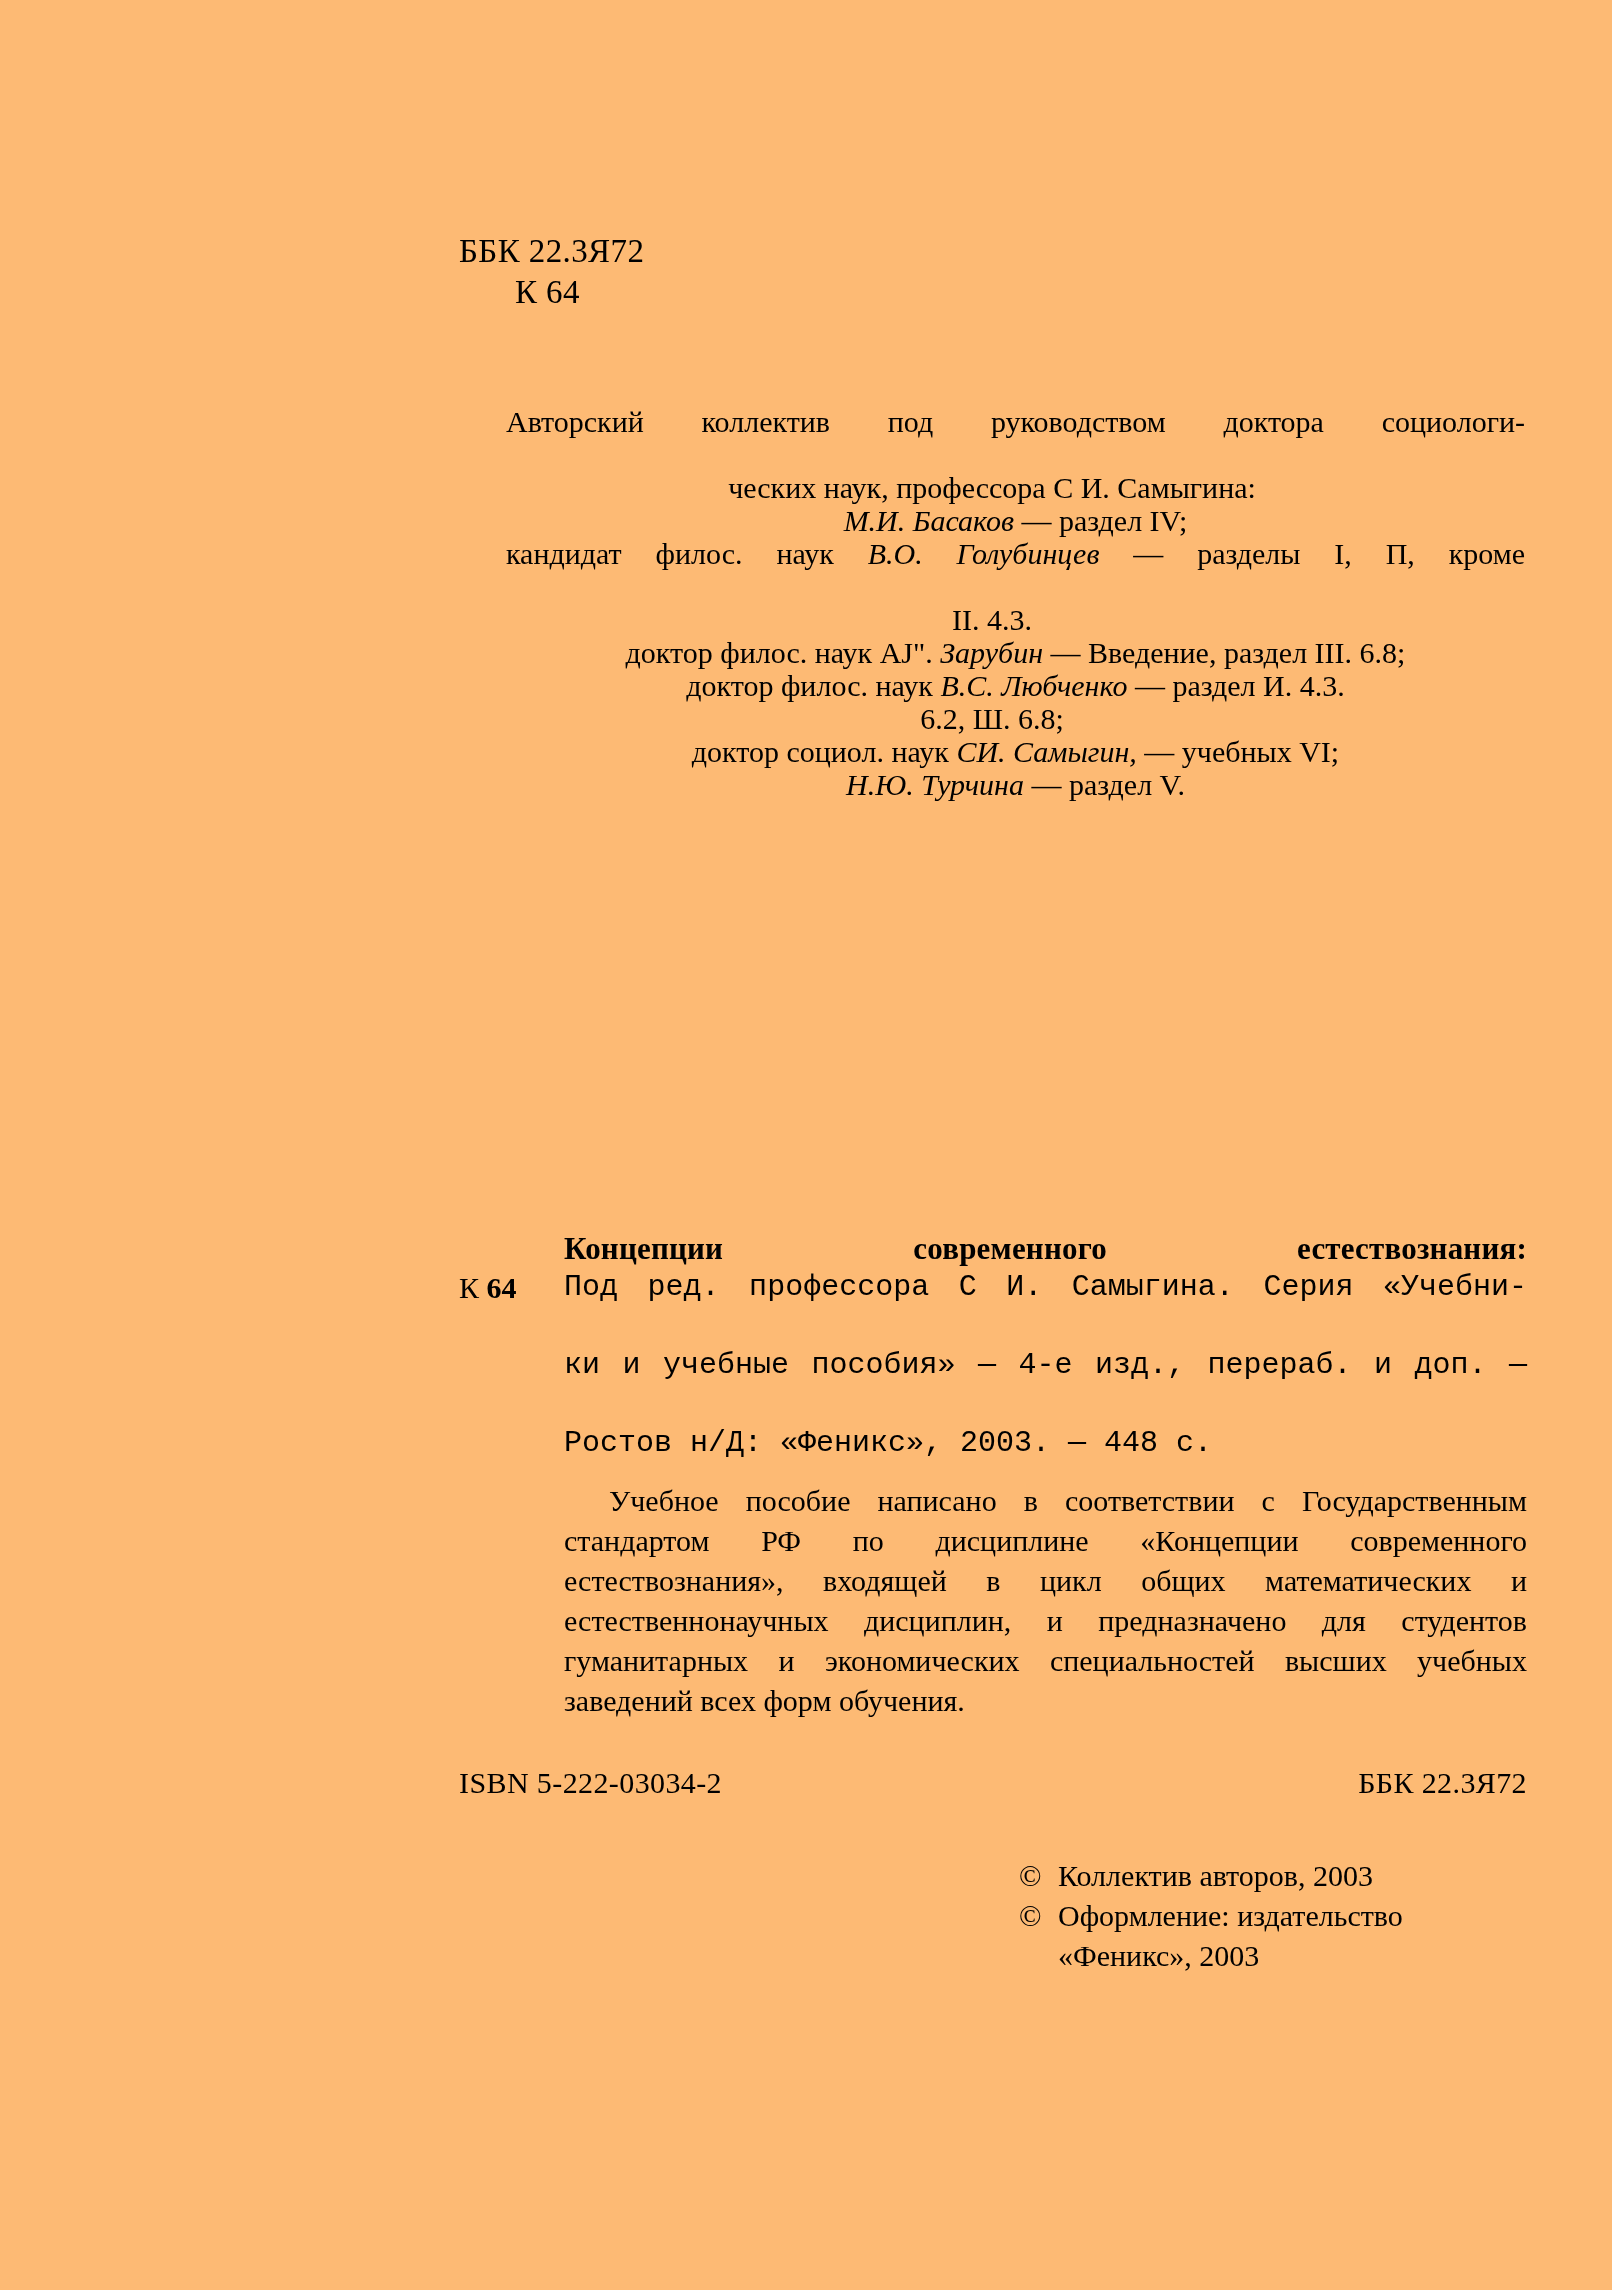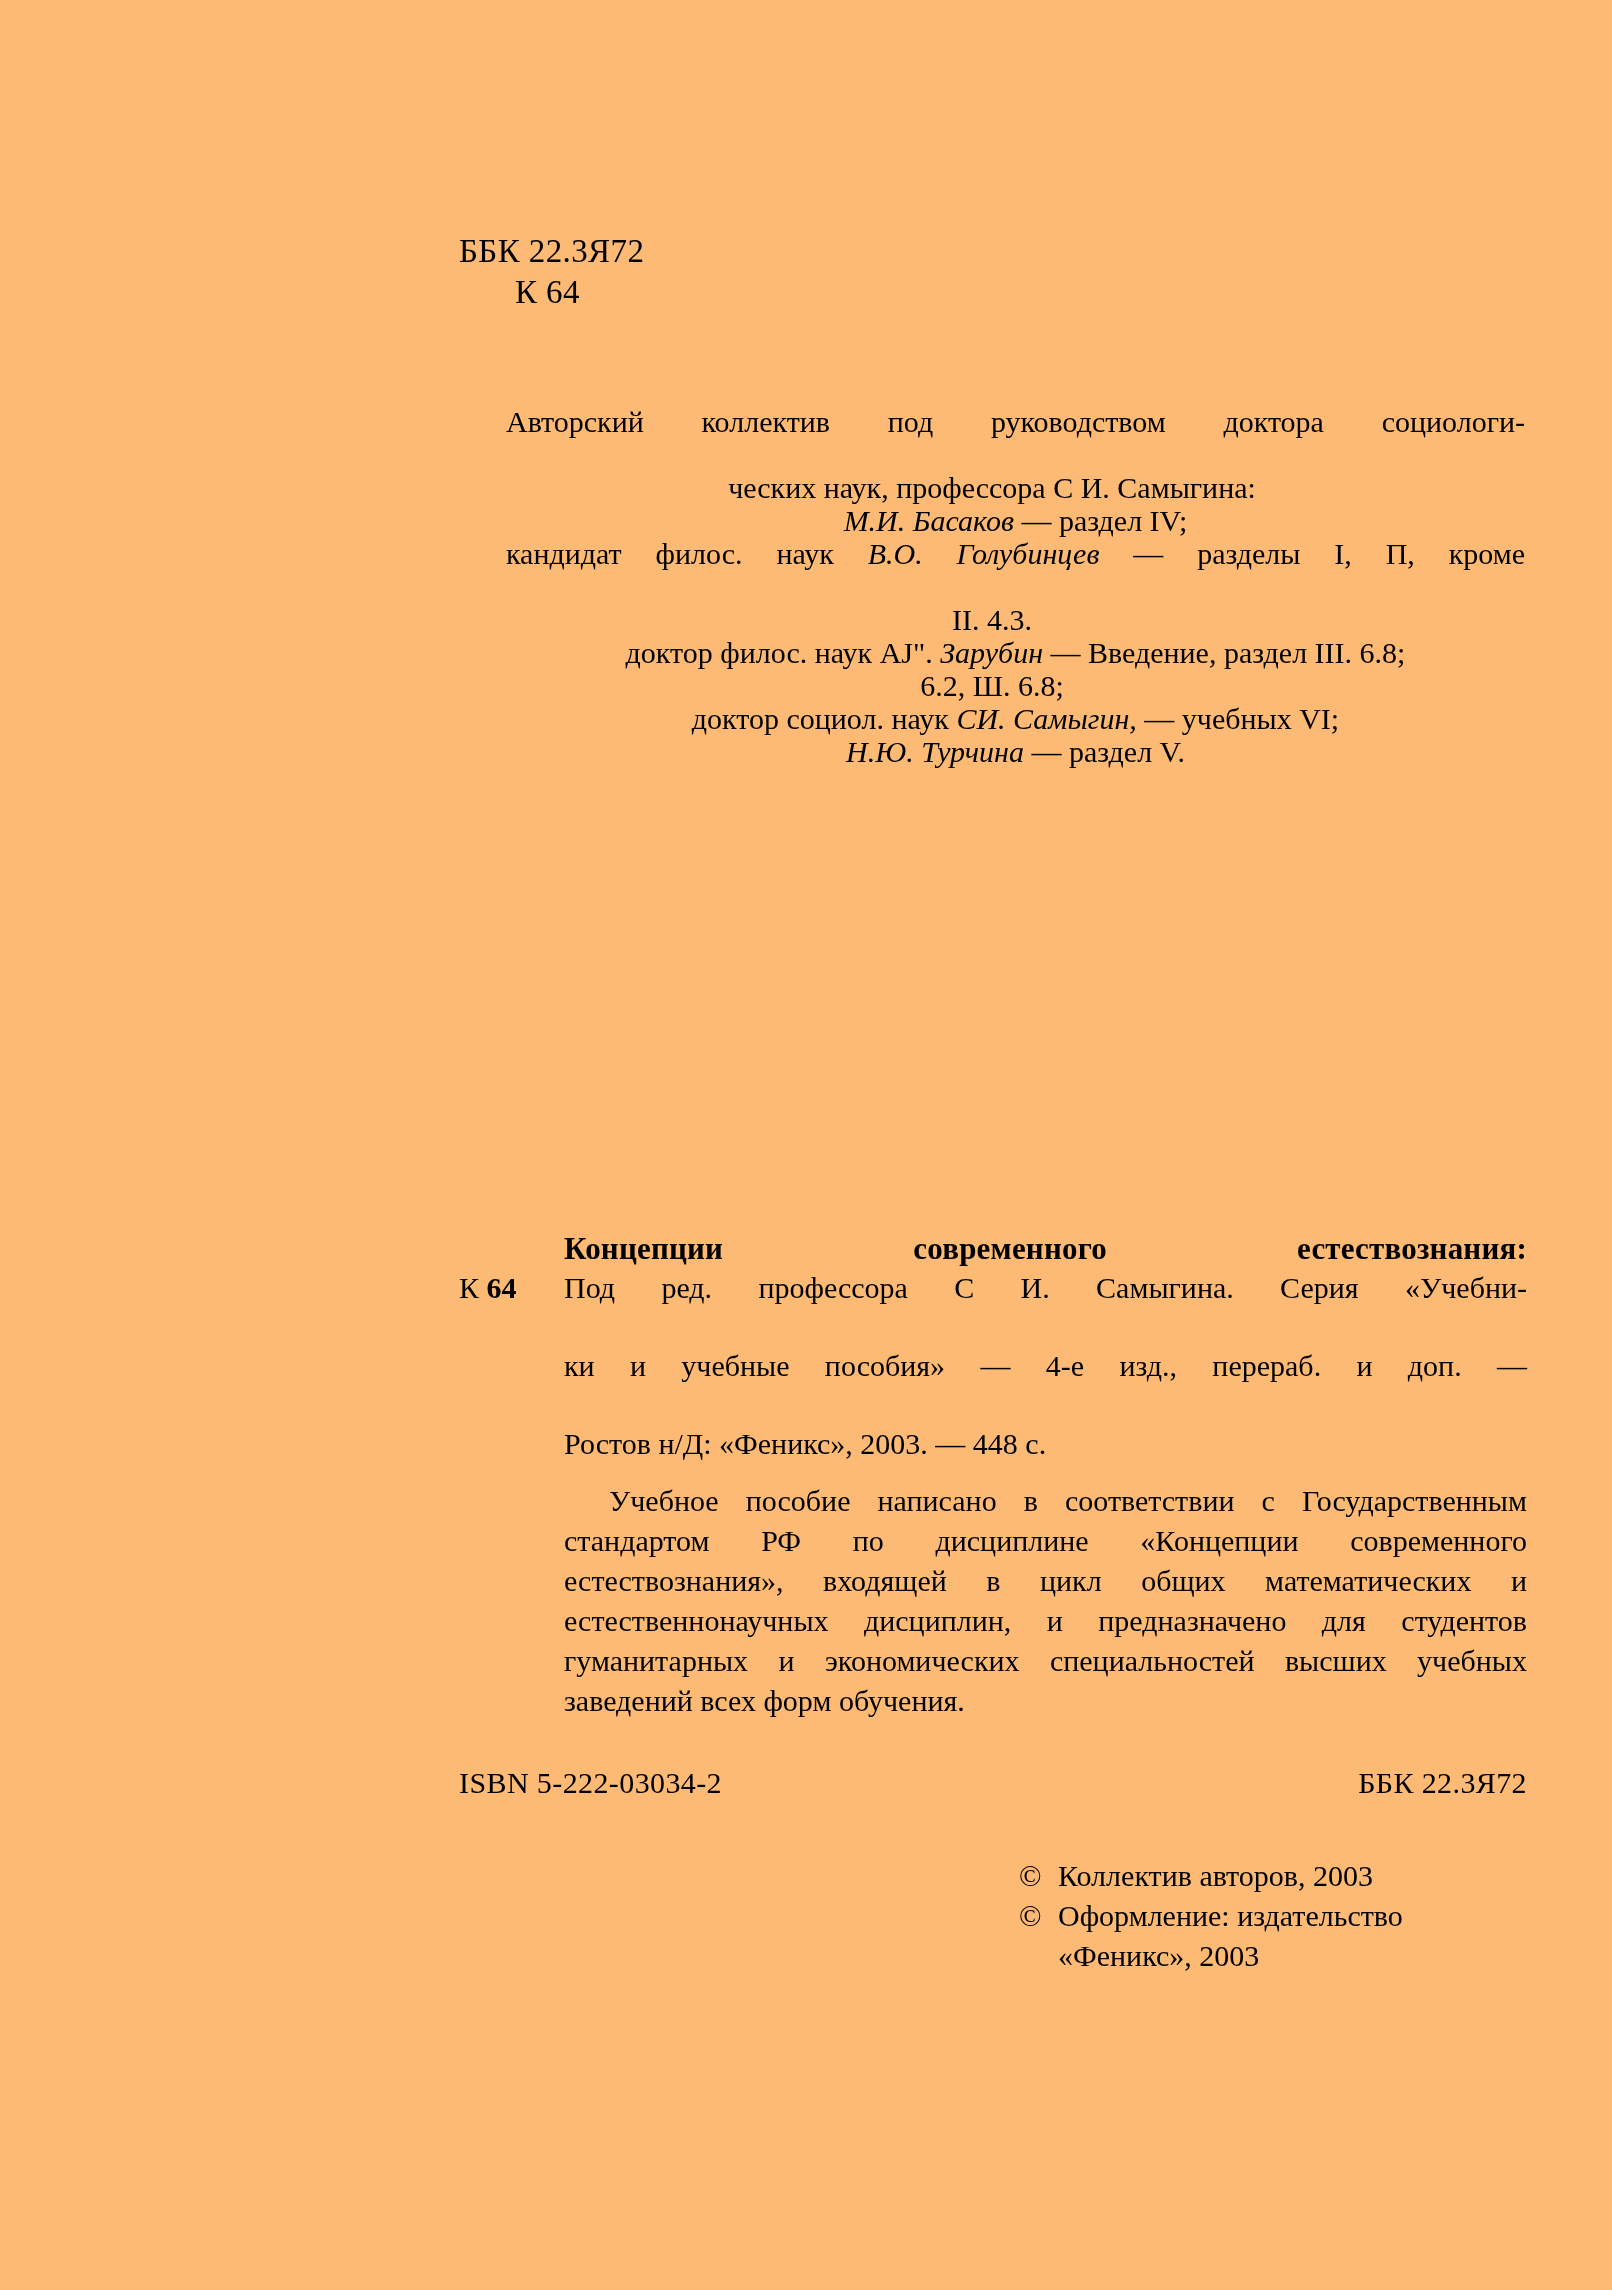--- a/index.html
+++ b/index.html
@@ -104,20 +104,21 @@
     flex: 0 0 105px;
     font-size: 30px;
     line-height: 39px;
     white-space: nowrap;
   }
   .shelfmark b { font-weight: bold; }
   .title-body {
     flex: 1 1 auto;
     font-size: 30px;
     line-height: 39px;
+    font-family: Liberation Mono, monospace;
   }
   .title-body .tline {
     display: block;
     text-align: justify;
     text-justify: inter-word;
     white-space: pre-wrap;
   }
   .title-body .tline.just::after {
     content: "";
     display: inline-block;
@@ -191,20 +192,21 @@
     <div class="auth-entry"><span>Авторский коллектив под руководством доктора социологи-</span></div>
     <div class="auth-entry nojust" style="text-indent:0"><span>ческих наук, профессора С И. Самыгина:</span></div>
 
     <div class="auth-entry nojust"><span class="it">М.И. Басаков</span><span> — раздел  IV;</span></div>
 
     <div class="auth-entry"><span>кандидат филос. наук </span><span class="it">В.О. Голубинцев</span><span> — разделы I, П, кроме</span></div>
     <div class="auth-entry nojust" style="text-indent:0"><span>II. 4.3.</span></div>
 
     <div class="auth-entry nojust"><span>доктор филос. наук AJ". </span><span class="it">Зарубин</span><span> — Введение, раздел III. 6.8;</span></div>
 
+    <div class="auth-entry nojust"><span>доктор филос. наук </span><span class="it">В.С. Любченко</span><span> — раздел  И. 4.3.</span></div>
 
     <div class="auth-entry nojust" style="text-indent:0"><span>6.2, Ш. 6.8;</span></div>
 
     <div class="auth-entry nojust"><span>доктор социол. наук </span><span class="it">СИ. Самыгин,</span><span>  — учебных VI;</span></div>
 
     <div class="auth-entry nojust"><span class="it">Н.Ю. Турчина</span><span> — раздел  V.</span></div>
 
   </div>
 
   <div class="title-block">

